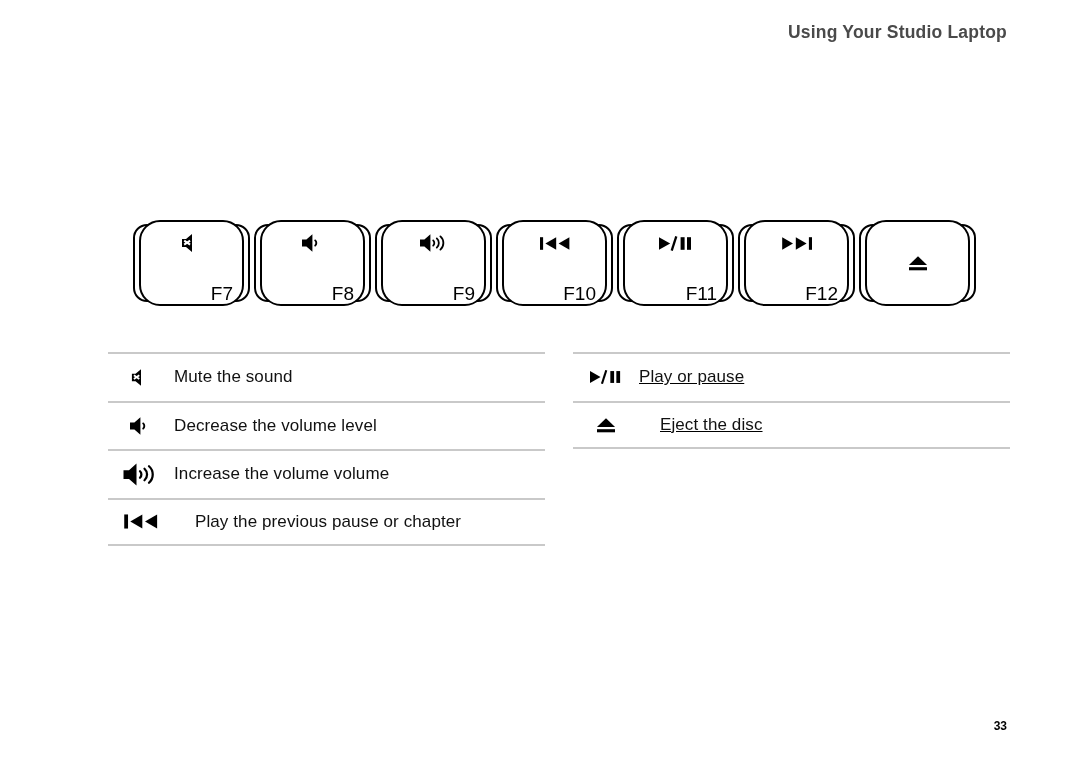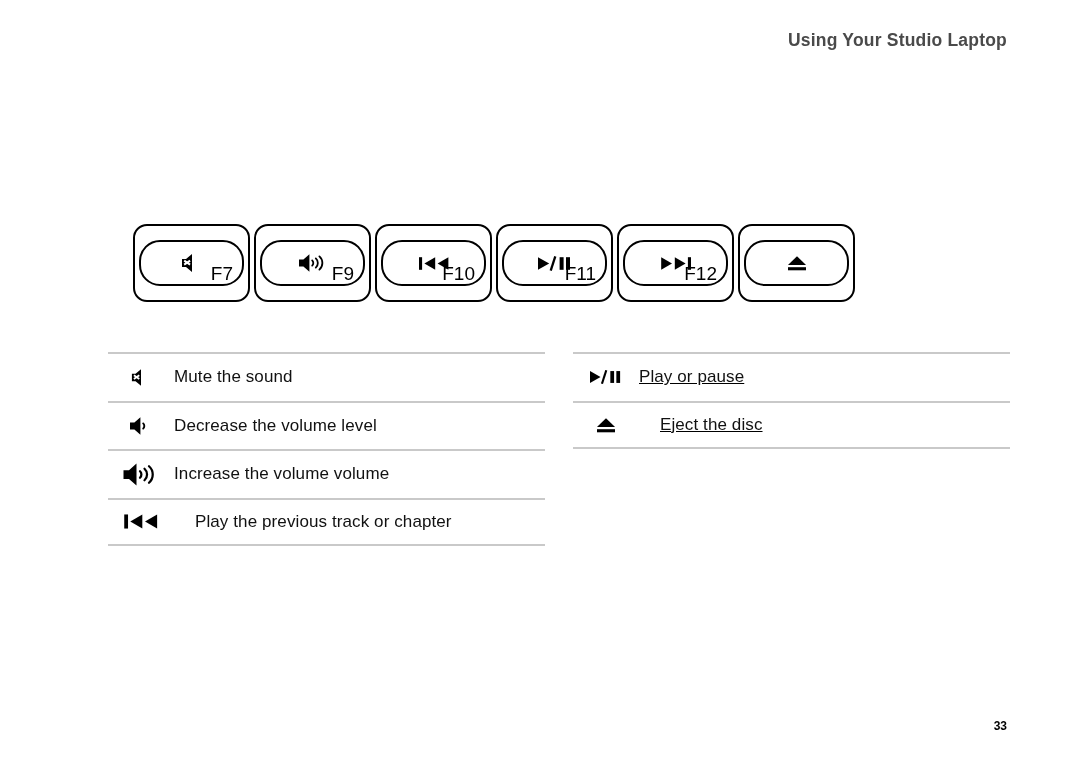--- a/index.html
+++ b/index.html
@@ -13,21 +13,21 @@
     height: 766px;
     position: relative;
     font-family: "Liberation Sans", sans-serif;
     color: #000000;
     overflow: hidden;
   }
 
   
   .page-header {
     position: absolute;
-    top: 30px;
+    top: 22px;
     right: 73px;
     font-size: 17.5px;
     font-weight: bold;
     color: #4a4a4a;
     letter-spacing: 0.2px;
     white-space: nowrap;
   }
 
   
   .key-row {
@@ -47,21 +47,21 @@
     margin-right: 4px;
     display: flex;
     align-items: center;
     justify-content: center;
     background: #ffffff;
   }
   .key-outer:last-child { margin-right: 0; }
   .key-inner {
     position: relative;
     width: 105px;
-    height: 46px;
+    height: 86px;
     border: 2px solid #000000;
     border-radius: 21px;
     box-sizing: border-box;
     background: #ffffff;
   }
   .key-glyph {
     position: absolute;
     left: 0;
     right: 0;
     top: 9px;
@@ -149,20 +149,31 @@
       <span class="key-glyph">
         <svg width="22" height="20" viewBox="0 0 22 20" aria-hidden="true">
           <path d="M1 6 H5 L11 1 V19 L5 14 H1 Z" fill="#000"></path>
           <path d="M3.2 7.6 L9.1 11.6 M9.1 7.6 L3.2 11.6" stroke="#fff" stroke-width="2" stroke-linecap="butt"></path>
         </svg>
       </span>
       <span class="key-label">F7</span>
     </div>
   </div>
 
+  <div class="key-outer">
+    <div class="key-inner">
+      <span class="key-glyph">
+        <svg width="24" height="20" viewBox="0 0 24 20" aria-hidden="true">
+          <path d="M1 6.5 H5.4 L11.4 1.2 V18.8 L5.4 13.5 H1 Z" fill="#000"></path>
+          <path d="M14.2 7.4 A3.6 3.6 0 0 1 14.2 12.6" stroke="#000" stroke-width="1.9" fill="none" stroke-linecap="round"></path>
+        </svg>
+      </span>
+      <span class="key-label">F8</span>
+    </div>
+  </div>
 
   <div class="key-outer">
     <div class="key-inner">
       <span class="key-glyph">
         <svg width="30" height="20" viewBox="0 0 30 20" aria-hidden="true">
           <path d="M1 6.5 H5.4 L11.4 1.2 V18.8 L5.4 13.5 H1 Z" fill="#000"></path>
           <path d="M14.2 7.4 A3.6 3.6 0 0 1 14.2 12.6" stroke="#000" stroke-width="1.8" fill="none" stroke-linecap="round"></path>
           <path d="M17.8 5.4 A6.2 6.2 0 0 1 17.8 14.6" stroke="#000" stroke-width="1.8" fill="none" stroke-linecap="round"></path>
           <path d="M21.4 3.4 A8.8 8.8 0 0 1 21.4 16.6" stroke="#000" stroke-width="1.8" fill="none" stroke-linecap="round"></path>
         </svg>
@@ -262,21 +273,21 @@
     </div>
 
     <div class="legend-row">
       <span class="legend-icon">
         <svg width="36" height="19" viewBox="0 0 32 17" aria-hidden="true">
           <rect x="1" y="2.2" width="3.4" height="12.6" fill="#000"></rect>
           <path d="M17.2 2.2 V14.8 L6.4 8.5 Z" fill="#000"></path>
           <path d="M30.4 2.2 V14.8 L19.6 8.5 Z" fill="#000"></path>
         </svg>
       </span>
-      <span class="legend-text">Play the previous track or chapter</span>
+      <span class="legend-text">Play the previous pause or chapter</span>
     </div>
 
   </div>
 
   <div class="legend-col right">
 
     <div class="legend-row">
       <span class="legend-icon">
         <svg width="34" height="16" viewBox="0 0 36 17" aria-hidden="true">
           <path d="M1 2.2 V14.8 L12.2 8.5 Z" fill="#000"></path>

